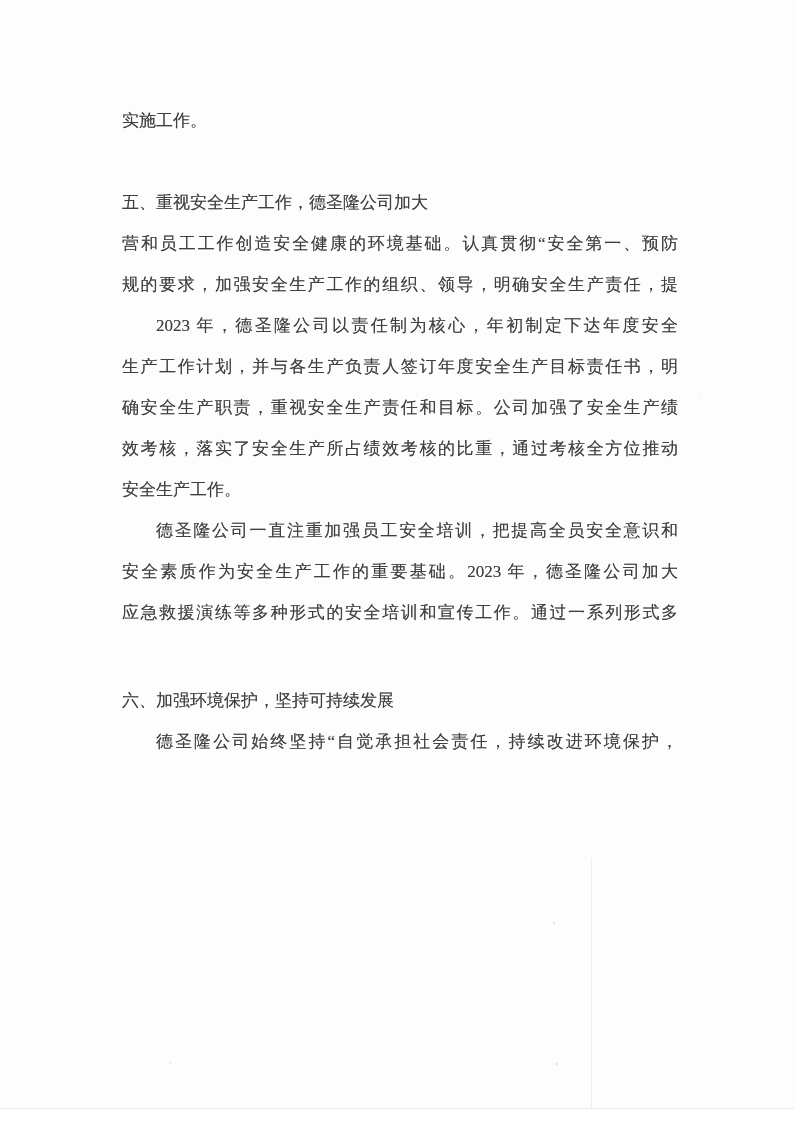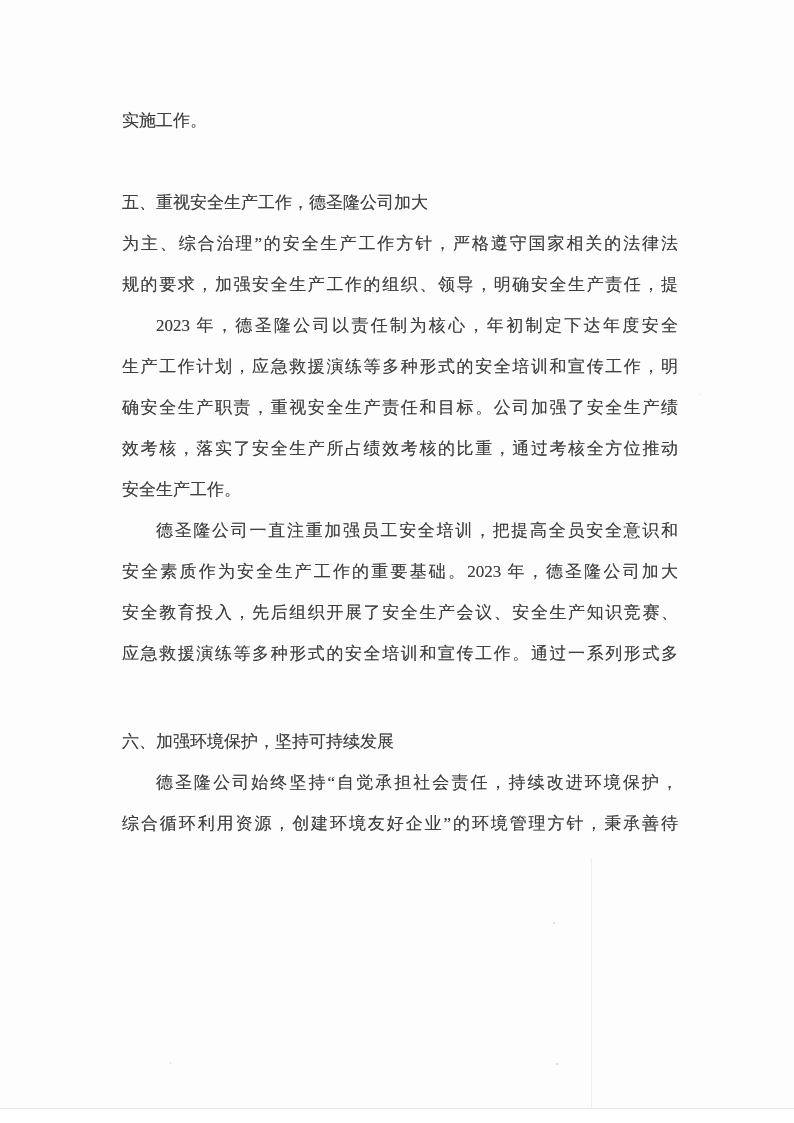--- a/index.html
+++ b/index.html
@@ -89,40 +89,38 @@
 <div class="sheet">
 
   <div class="textblock">
 
     <div class="line end">实施工作。</div>
 
     <div class="line blank"></div>
 
     <div class="line heading">五、重视安全生产工作，德圣隆公司加大</div>
 
-    <div class="line">为主、综合治理”的安全生产工作方针，严格遵守国家相关的法律法</div>
+    <div class="line">营和员工工作创造安全健康的环境基础。认真贯彻“安全第一、预防</div>
     <div class="line">规的要求，加强安全生产工作的组织、领导，明确安全生产责任，提</div>
 
     <div class="line indent">2023 年，德圣隆公司以责任制为核心，年初制定下达年度安全</div>
-    <div class="line">生产工作计划，应急救援演练等多种形式的安全培训和宣传工作，明</div>
+    <div class="line">生产工作计划，并与各生产负责人签订年度安全生产目标责任书，明</div>
     <div class="line">确安全生产职责，重视安全生产责任和目标。公司加强了安全生产绩</div>
     <div class="line">效考核，落实了安全生产所占绩效考核的比重，通过考核全方位推动</div>
     <div class="line end">安全生产工作。</div>
 
     <div class="line indent">德圣隆公司一直注重加强员工安全培训，把提高全员安全意识和</div>
     <div class="line">安全素质作为安全生产工作的重要基础。2023 年，德圣隆公司加大</div>
-    <div class="line">安全教育投入，先后组织开展了安全生产会议、安全生产知识竞赛、</div>
     <div class="line">应急救援演练等多种形式的安全培训和宣传工作。通过一系列形式多</div>
 
     <div class="line blank"></div>
 
     <div class="line heading h2nudge">六、加强环境保护，坚持可持续发展</div>
 
     <div class="line indent">德圣隆公司始终坚持“自觉承担社会责任，持续改进环境保护，</div>
-    <div class="line">综合循环利用资源，创建环境友好企业”的环境管理方针，秉承善待</div>
 
   </div>
 
   <div class="edge-vert"></div>
   <div class="edge-bottom"></div>
   <div class="strip-bottom"></div>
   <div class="speck s1"></div>
   <div class="speck s2"></div>
   <div class="speck s3"></div>
   <div class="speck s4"></div>

